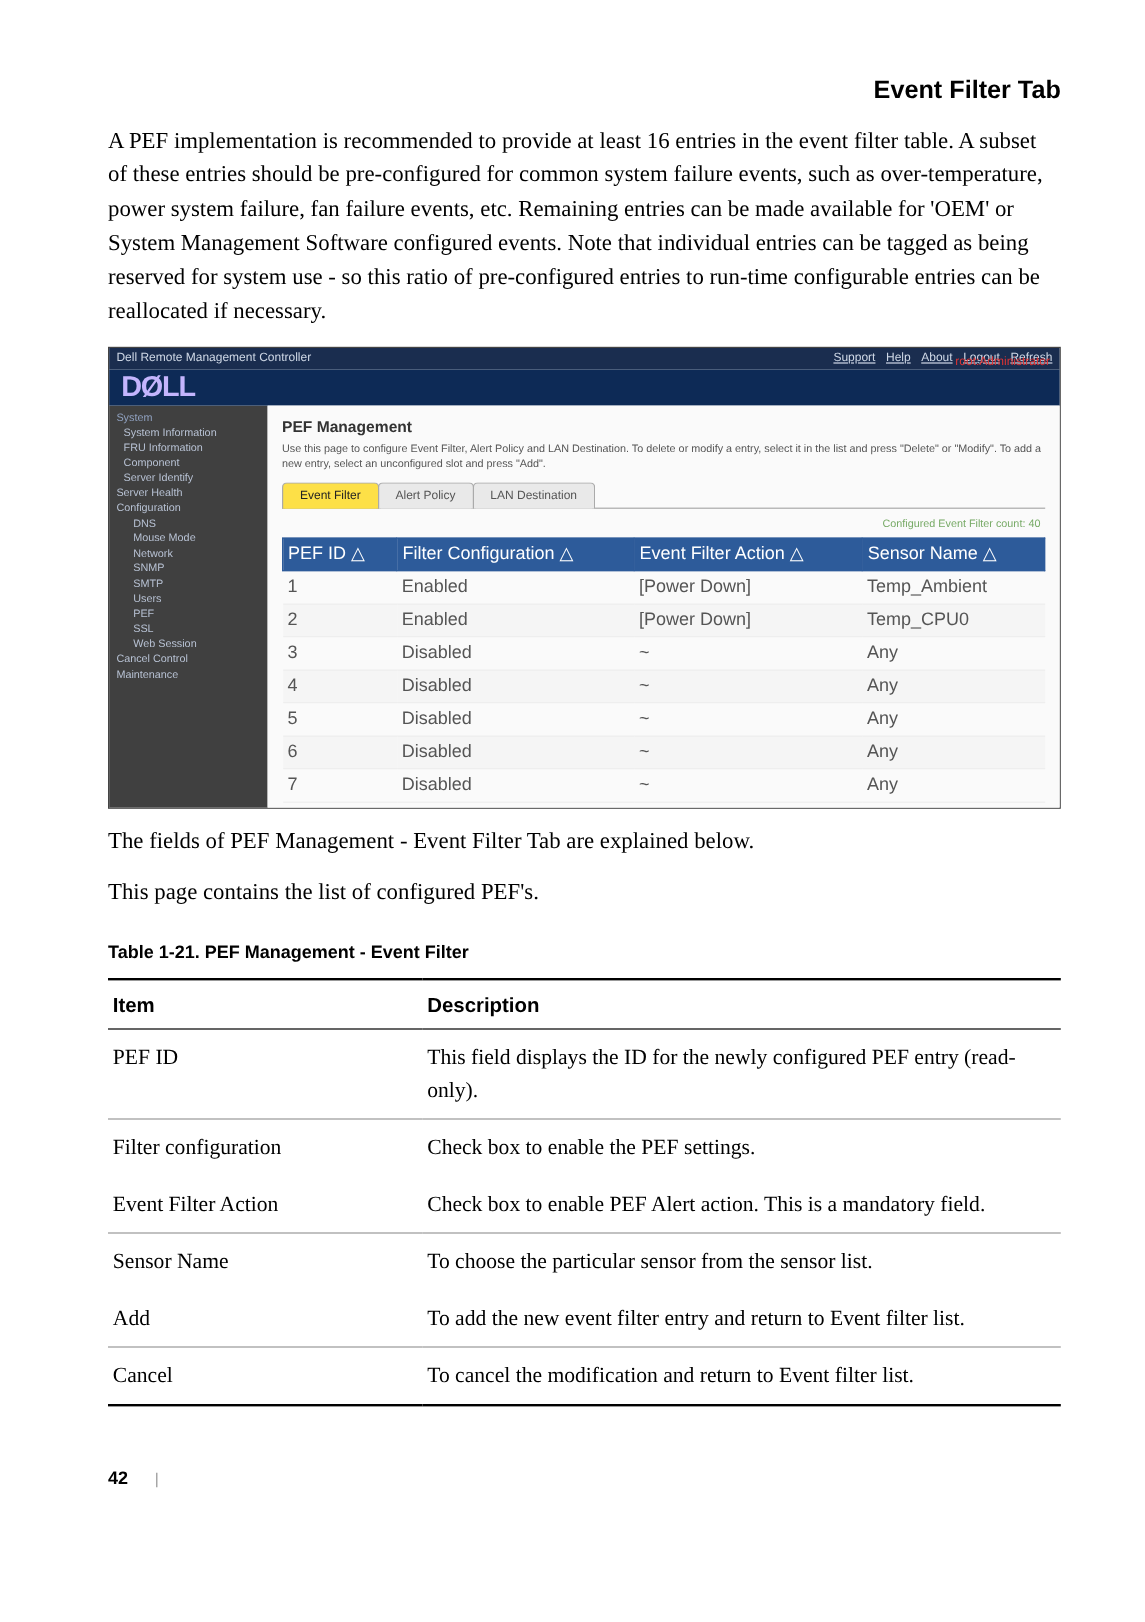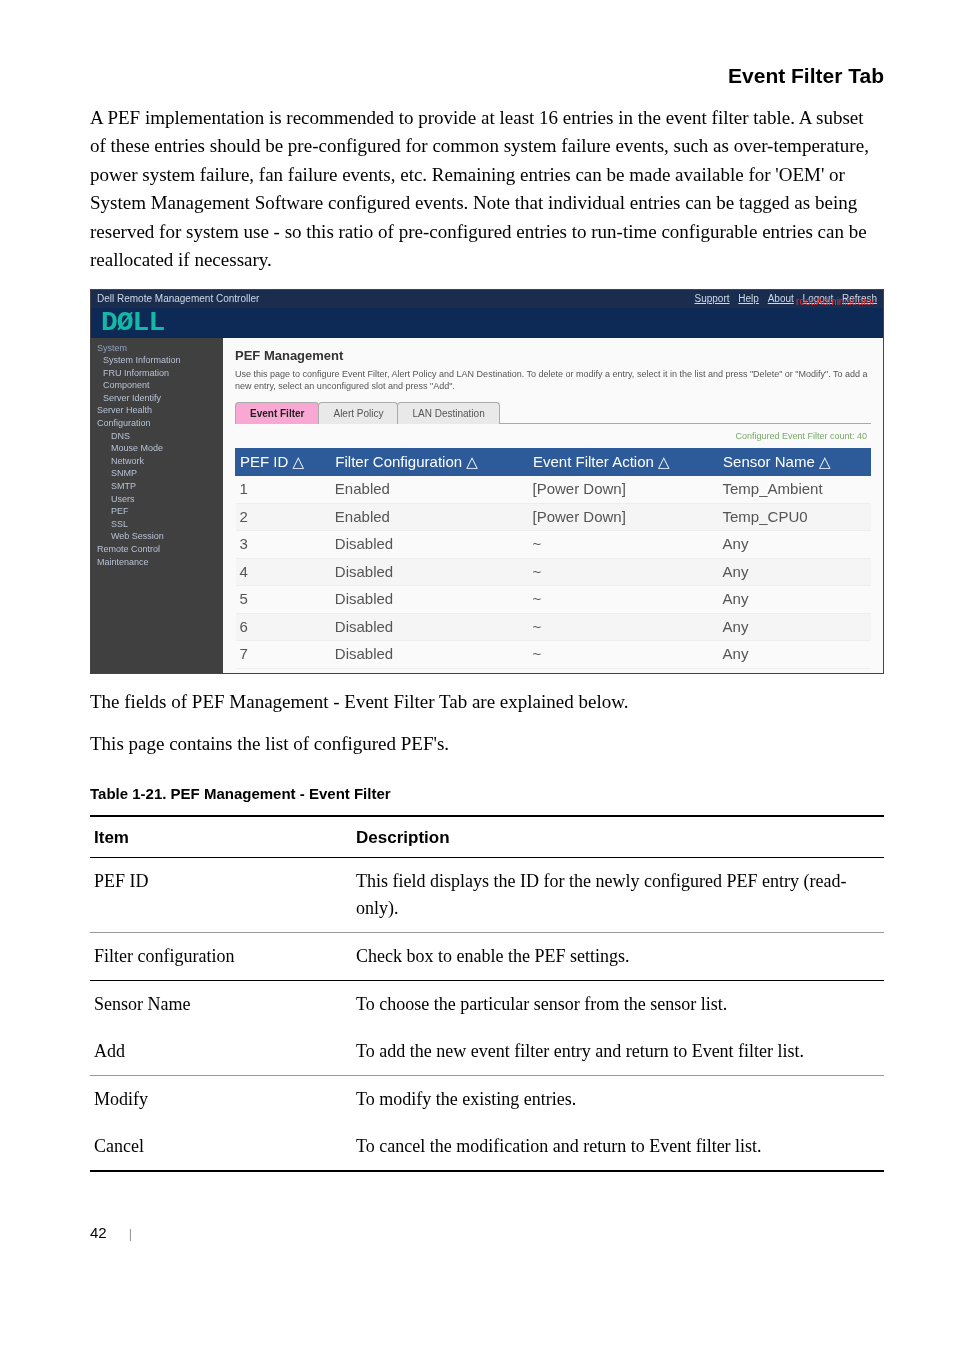--- a/index.html
+++ b/index.html
@@ -52,24 +52,24 @@
   }
   .app-logobar {
     background: #0d2a56;
     height: 30px;
     display: flex;
     align-items: center;
     padding-left: 10px;
     position: relative;
   }
   .dell-logo {
-    color: #14b8a6;
-    font-family: Liberation Mono, monospace;
+    color: #c4b5fd;
+    font-family: Liberation Sans, sans-serif;
     font-weight: 900;
-    font-size: 28px;
+    font-size: 24px;
     letter-spacing: -1px;
   }
   .root-admin {
     position: absolute;
     right: 8px;
     top: -14px;
     color: #d33;
     font-size: 10px;
     margin-left: 24px;
   }
@@ -113,22 +113,22 @@
   .pef-tab {
     border: 1px solid #aaa;
     border-bottom: none;
     border-radius: 4px 4px 0 0;
     padding: 3px 14px;
     background: #e9e9e9;
     color: #555;
     margin-right: -1px;
   }
   .pef-tab.active {
-    background: #f9a8d4;
-    font-weight: bold;
+    background: #fde047;
+    font-weight: normal;
     color: #222;
     z-index: 1;
   }
   .tab-underline {
     border-top: 1px solid #aaa;
     margin-top: -1px;
   }
   .count-row {
     text-align: right;
     color: #7a6;
@@ -185,21 +185,21 @@
   }
   table.doc-table tbody tr.group-start td { border-top: 0.5px solid #000; }
   table.doc-table tbody tr.no-bottom td { border-bottom: none; }
   table.doc-table tbody tr:last-child td { border-bottom: 2px solid #000; }
   .footer {
     font-family: Arial, Helvetica, sans-serif;
     font-size: 15px;
     padding-top: 10px;
   }
   .footer .pagenum {
-    font-weight: normal;
+    font-weight: bold;
     margin-right: 18px;
   }
   .footer .divider { color: #999; font-size: 13px; }
 </style>
 </head>
 <body>
 
 <div class="page">
 
   <h2 class="section-heading">Event Filter Tab</h2>
@@ -234,21 +234,21 @@
               <div class="">Configuration</div>
               <div class="tree-item2">DNS</div>
               <div class="tree-item2">Mouse Mode</div>
               <div class="tree-item2">Network</div>
               <div class="tree-item2">SNMP</div>
               <div class="tree-item2">SMTP</div>
               <div class="tree-item2">Users</div>
               <div class="tree-item2">PEF</div>
               <div class="tree-item2">SSL</div>
               <div class="tree-item2">Web Session</div>
-              <div class="">Remote Control</div>
+              <div class="">Cancel Control</div>
               <div class="">Maintenance</div>
             </div>
         </div>
         <div class="app-main">
           <div class="pef-title">PEF Management</div>
           <div class="pef-desc">Use this page to configure Event Filter, Alert Policy and LAN Destination. To delete or modify a entry, select it in the list and press "Delete" or "Modify". To add a new entry, select an unconfigured slot and press "Add".</div>
           <div class="pef-tabs">
             <div class="pef-tab active">Event Filter</div>
             <div class="pef-tab">Alert Policy</div>
             <div class="pef-tab">LAN Destination</div>
@@ -328,31 +328,31 @@
     </thead>
     <tbody>
       <tr>
         <td>PEF ID</td>
         <td>This field displays the ID for the newly configured PEF entry (read-only).</td>
       </tr>
       <tr class="no-bottom">
         <td>Filter configuration</td>
         <td>Check box to enable the PEF settings.</td>
       </tr>
+      <tr>
+        <td>Event Filter Action</td>
+        <td>Check box to enable PEF Alert action. This is a mandatory field.</td>
+      </tr>
       <tr class="group-start no-bottom">
         <td>Sensor Name</td>
         <td>To choose the particular sensor from the sensor list.</td>
       </tr>
       <tr>
         <td>Add</td>
         <td>To add the new event filter entry and return to Event filter list.</td>
-      </tr>
-      <tr class="group-start no-bottom">
-        <td>Modify</td>
-        <td>To modify the existing entries.</td>
       </tr>
       <tr>
         <td>Cancel</td>
         <td>To cancel the modification and return to Event filter list.</td>
       </tr>
     </tbody>
   </table>
 
   <div class="footer">
     <span class="pagenum">42</span>

